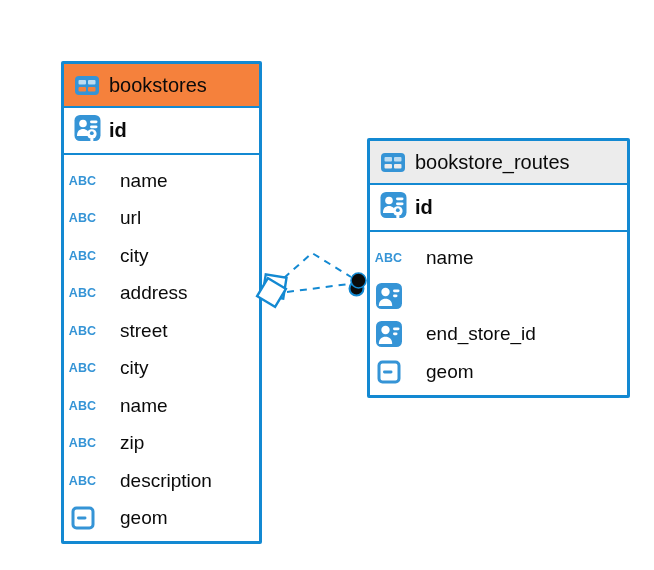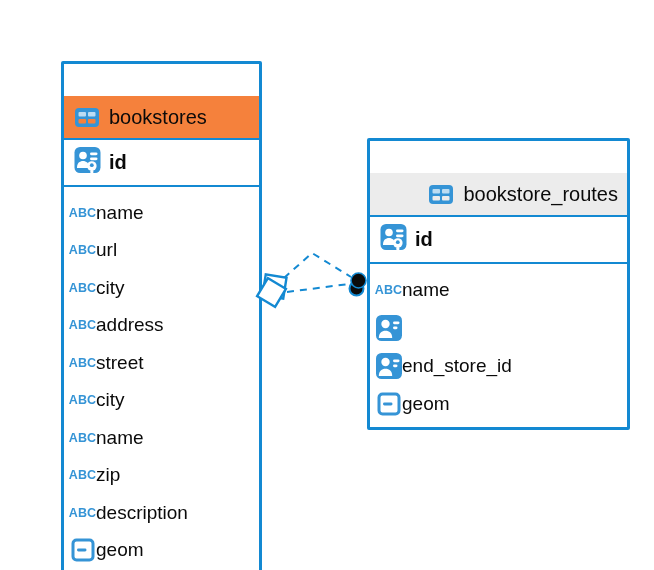--- a/index.html
+++ b/index.html
@@ -10,31 +10,31 @@
   .overlay{position:absolute;left:0;top:0;z-index:3;pointer-events:none;}
   .table{
     position:absolute;z-index:2;background:#fff;box-sizing:border-box;
     border:3px solid var(--accent-blue,#1389d2);border-radius:2px;
   }
   .t-bookstores{left:61px;top:61px;width:201px;}
   .t-routes{left:367px;top:138px;width:263px;}
   .header{
     display:flex;align-items:center;gap:9px;height:42px;padding:0 9px;
     border-bottom:2.5px solid var(--accent-blue,#1389d2);
-    font-size:20px;white-space:nowrap;margin-top:32px;
+    font-size:20px;white-space:nowrap;
   }
   .hdr-orange{background:var(--selected-orange,#f5813c);}
-  .hdr-gray{background:var(--header-gray,#ececec);justify-content:flex-end;}
+  .hdr-gray{background:var(--header-gray,#ececec);}
   .pk-row{
     display:flex;align-items:center;gap:8px;height:45px;padding:0 10px;
     border-bottom:2.5px solid var(--accent-blue,#1389d2);
     font-size:20px;font-weight:700;
   }
   .cols{padding:7px 0 4px 0;}
-  .col-row{display:flex;align-items:center;gap:0;height:37.5px;padding:0 5px;font-size:19px;}
+  .col-row{display:flex;align-items:center;gap:24px;height:37.5px;padding:0 5px;font-size:19px;}
   .t-routes .col-row{height:38px;}
   .icon-box{
     width:27px;min-width:27px;display:flex;align-items:center;justify-content:center;
     overflow:visible;
   }
   .abc{
     font-size:12.5px;font-weight:800;letter-spacing:0.2px;
     color:var(--icon-blue,#3594d6);
   }
   .cell-top{fill:#bcdcf2;}

